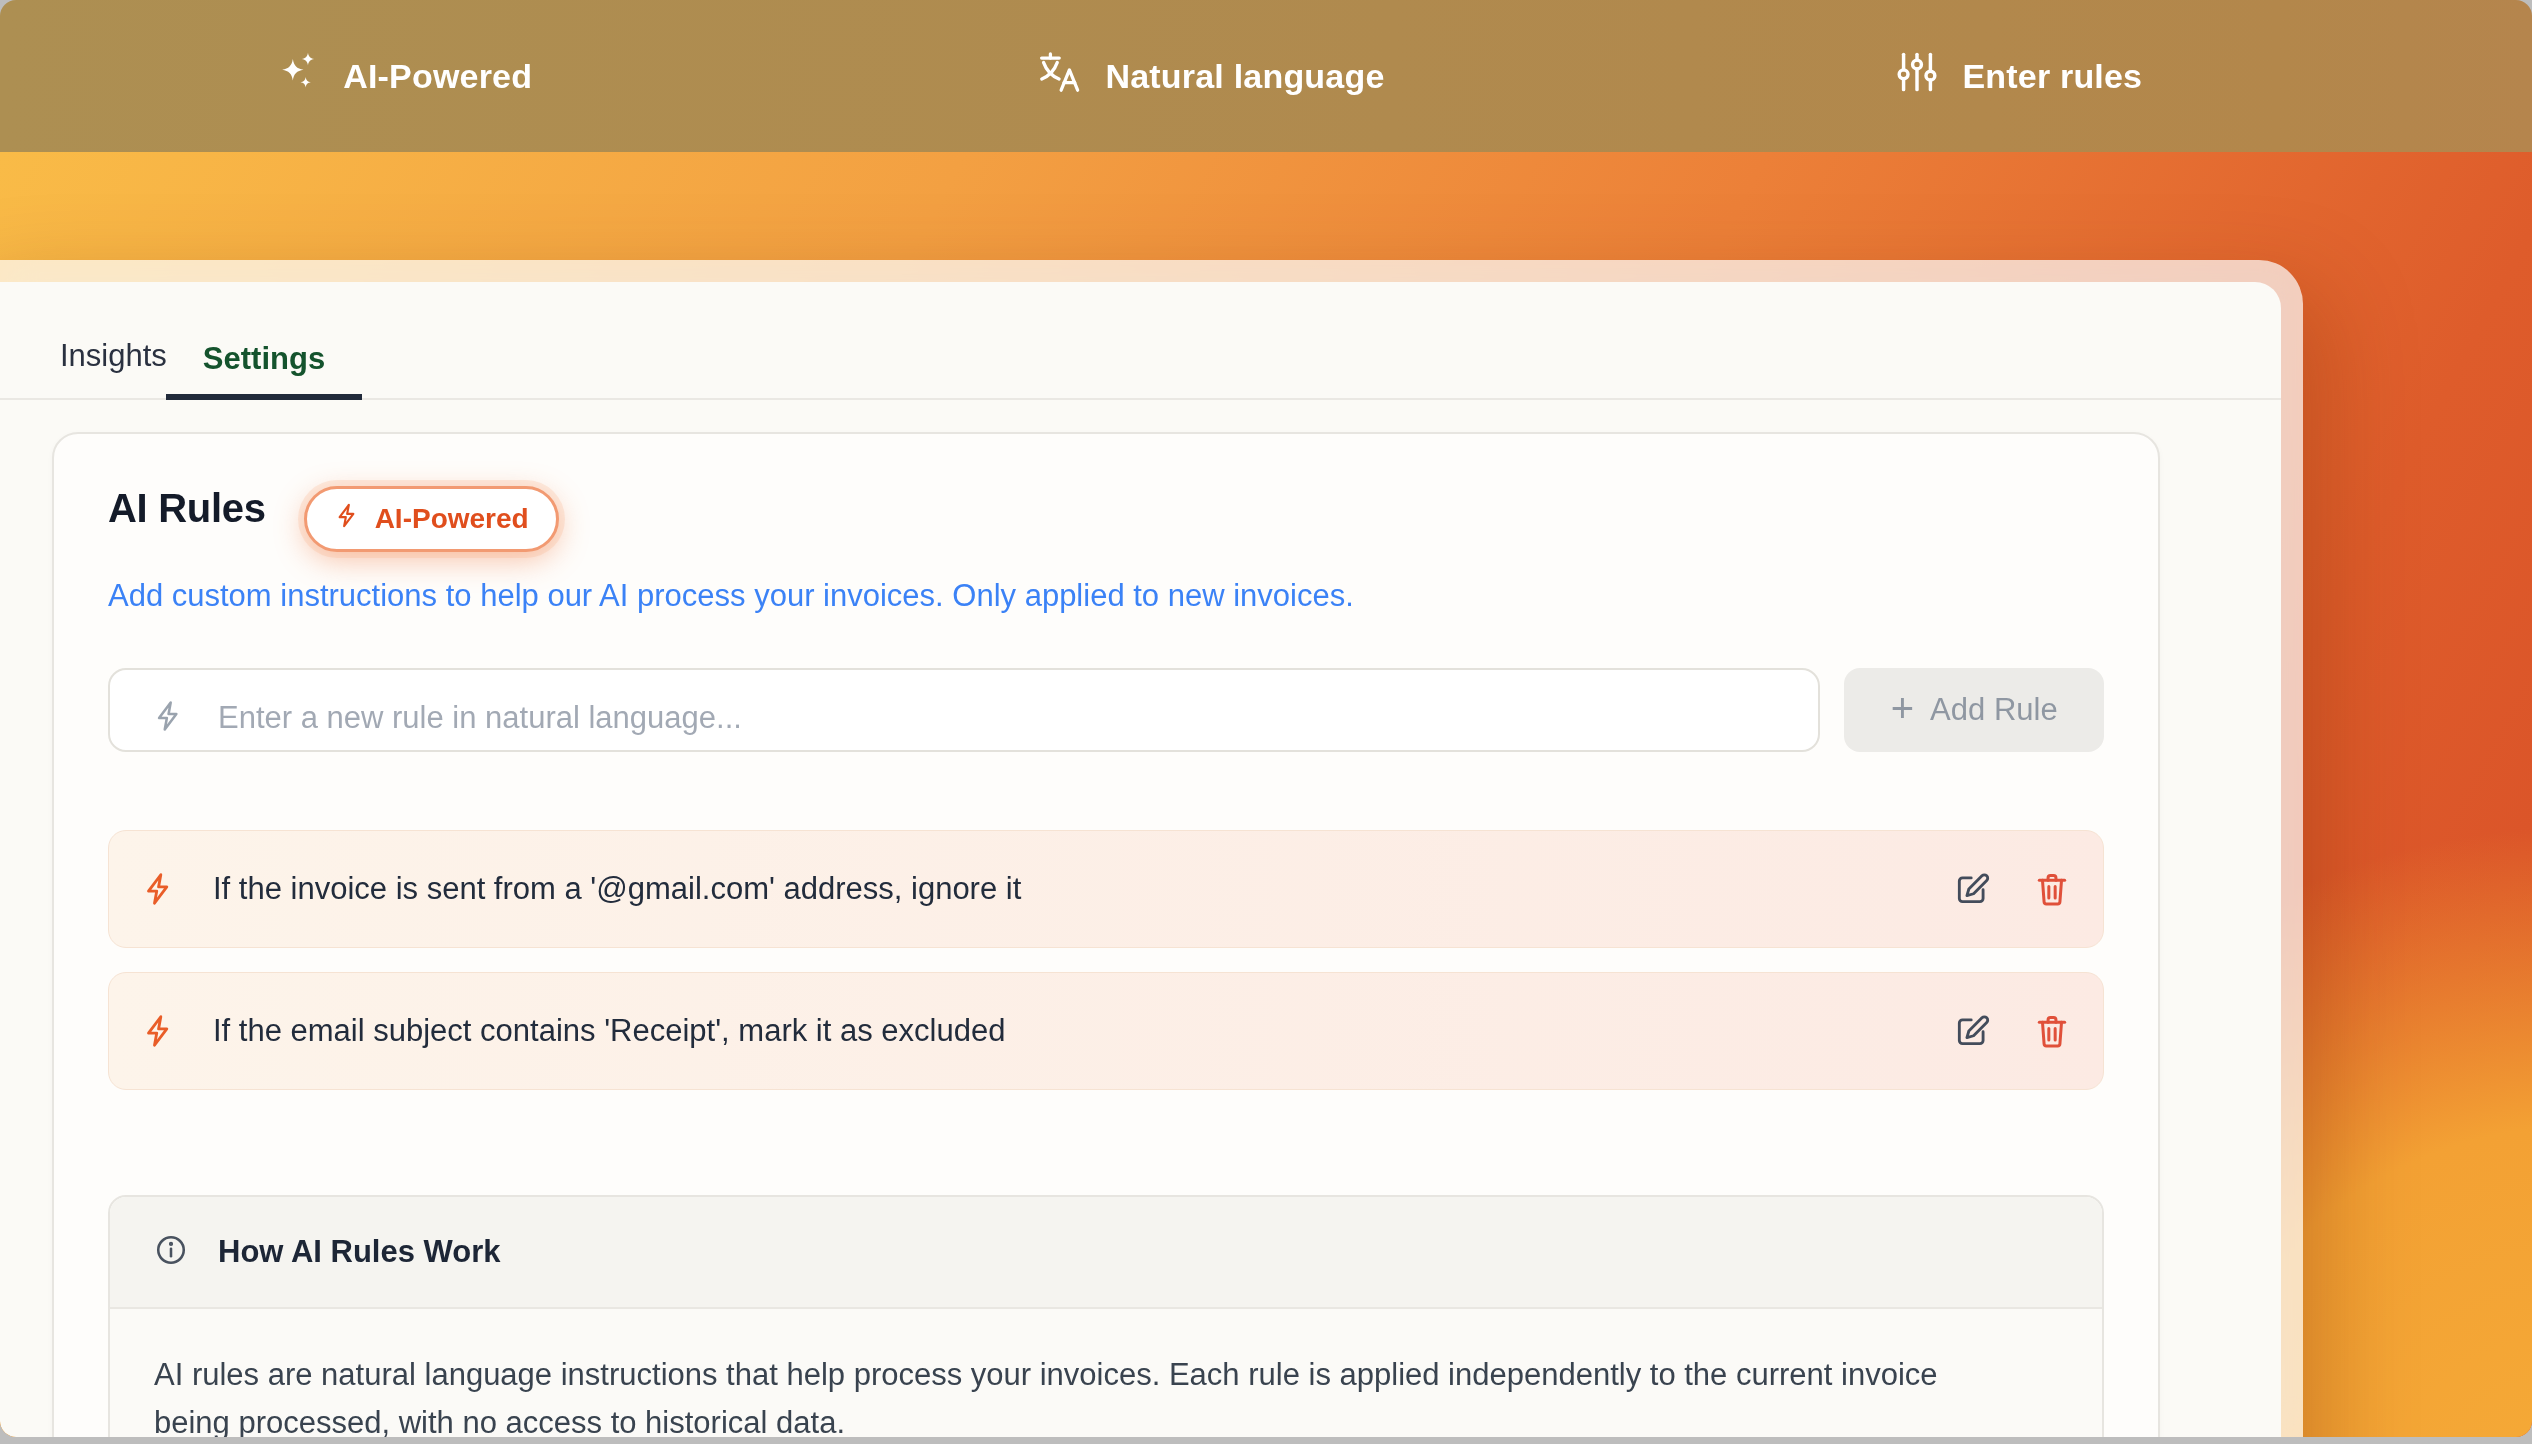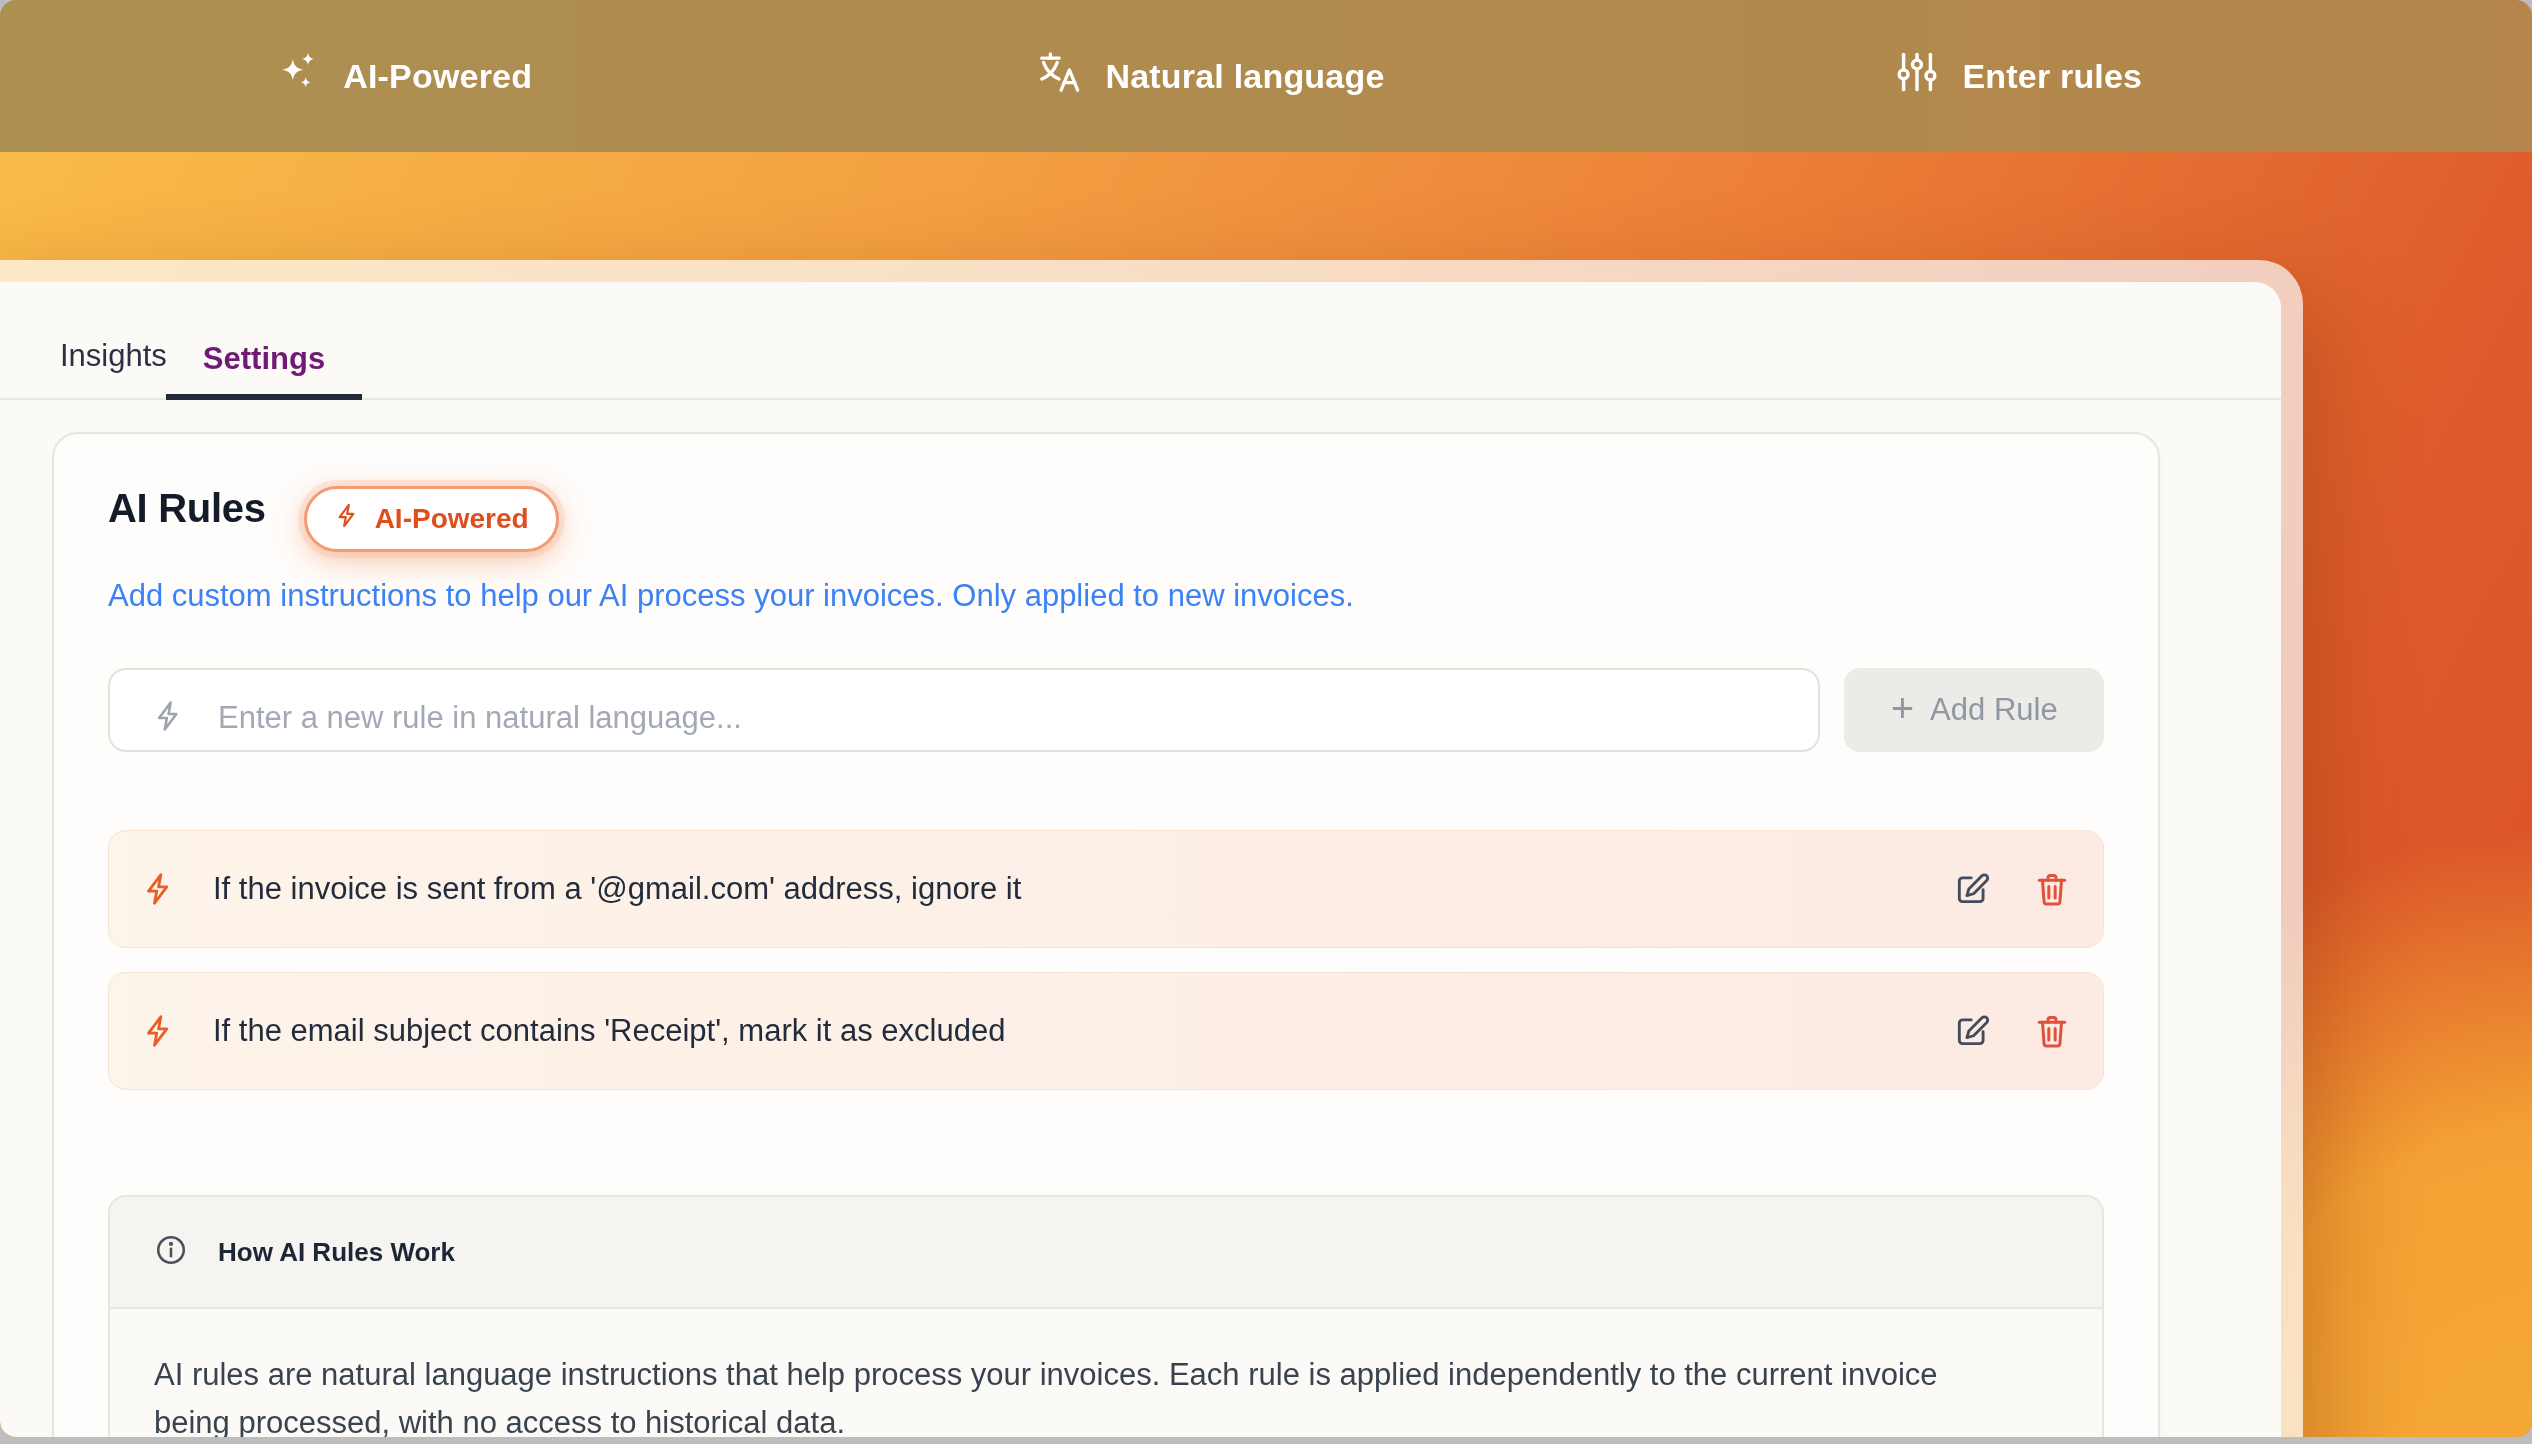--- a/index.html
+++ b/index.html
@@ -54,21 +54,21 @@
   }
 
   
   .tabs-wrap {
     margin-left:-98px; padding-left:98px;
     border-bottom:2px solid #eae8e3;
     display:flex; gap:36px; align-items:flex-end;
   }
   .tab { font-size:31px; color:#2a3140; padding-bottom:24px; cursor:pointer; }
   .tab.active {
-    font-weight:700; color:#701a75;
+    font-weight:700; color:#14532d;
     padding:0 37px 17px 37px; margin-left:-37px; margin-bottom:-2px;
     border-bottom:6px solid #212a3a;
   }
 
   
   .card {
     margin:32px 0 0 -8px; width:2108px;
     background:#fefdfb; border:2px solid #e7e5e0; border-radius:26px;
     padding:52px 54px 60px 54px;
     box-shadow:0 2px 6px rgba(0,0,0,.03);
@@ -123,21 +123,21 @@
   .del-btn { color:#e0503a; }
 
   
   .info-box { margin-top:105px; border:2px solid #e7e5e0; border-radius:18px; overflow:hidden; }
   .info-head {
     background:#f5f4f0; padding:36px 44px;
     display:flex; align-items:center; gap:30px;
     border-bottom:2px solid #e9e7e2;
   }
   .info-head svg { width:34px; height:34px; color:#49525f; flex:none; }
-  .info-title { font-size:26px; font-weight:700; color:#1d2636; }
+  .info-title { font-size:31px; font-weight:700; color:#1d2636; }
   .info-body {
     background:#fbfaf7; padding:42px 95px 70px 44px;
     font-size:31px; line-height:48px; color:#39434f;
   }
 </style>
 </head>
 <body>
 
 <div class="canvas">
 

